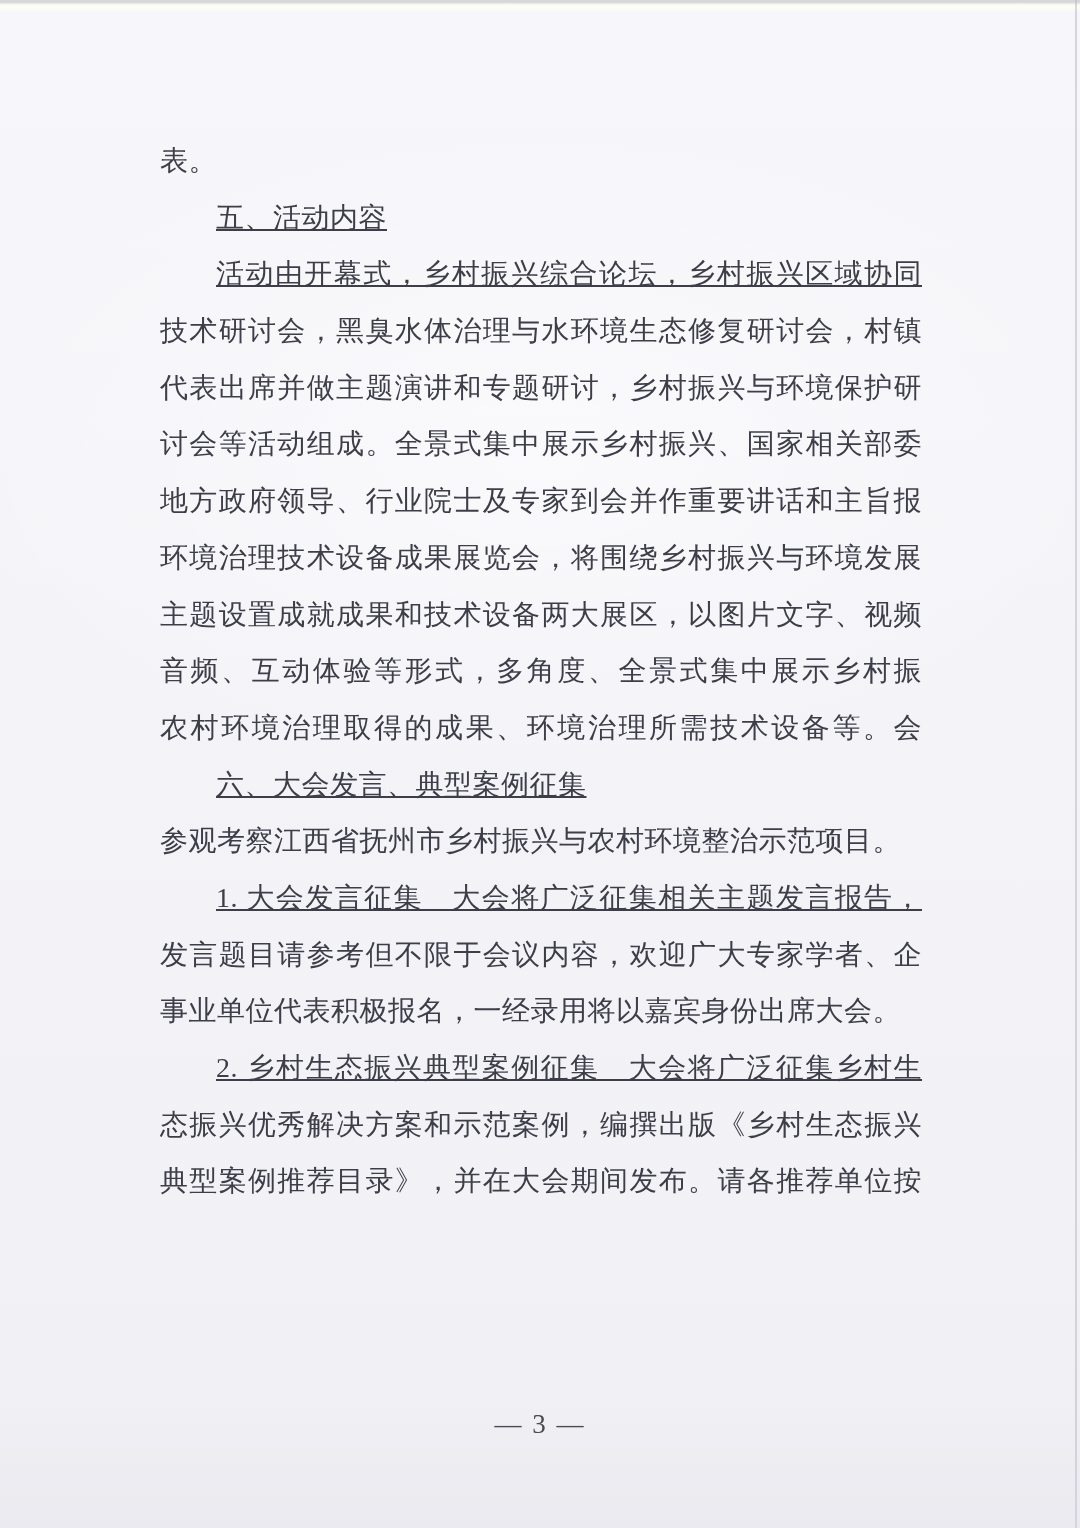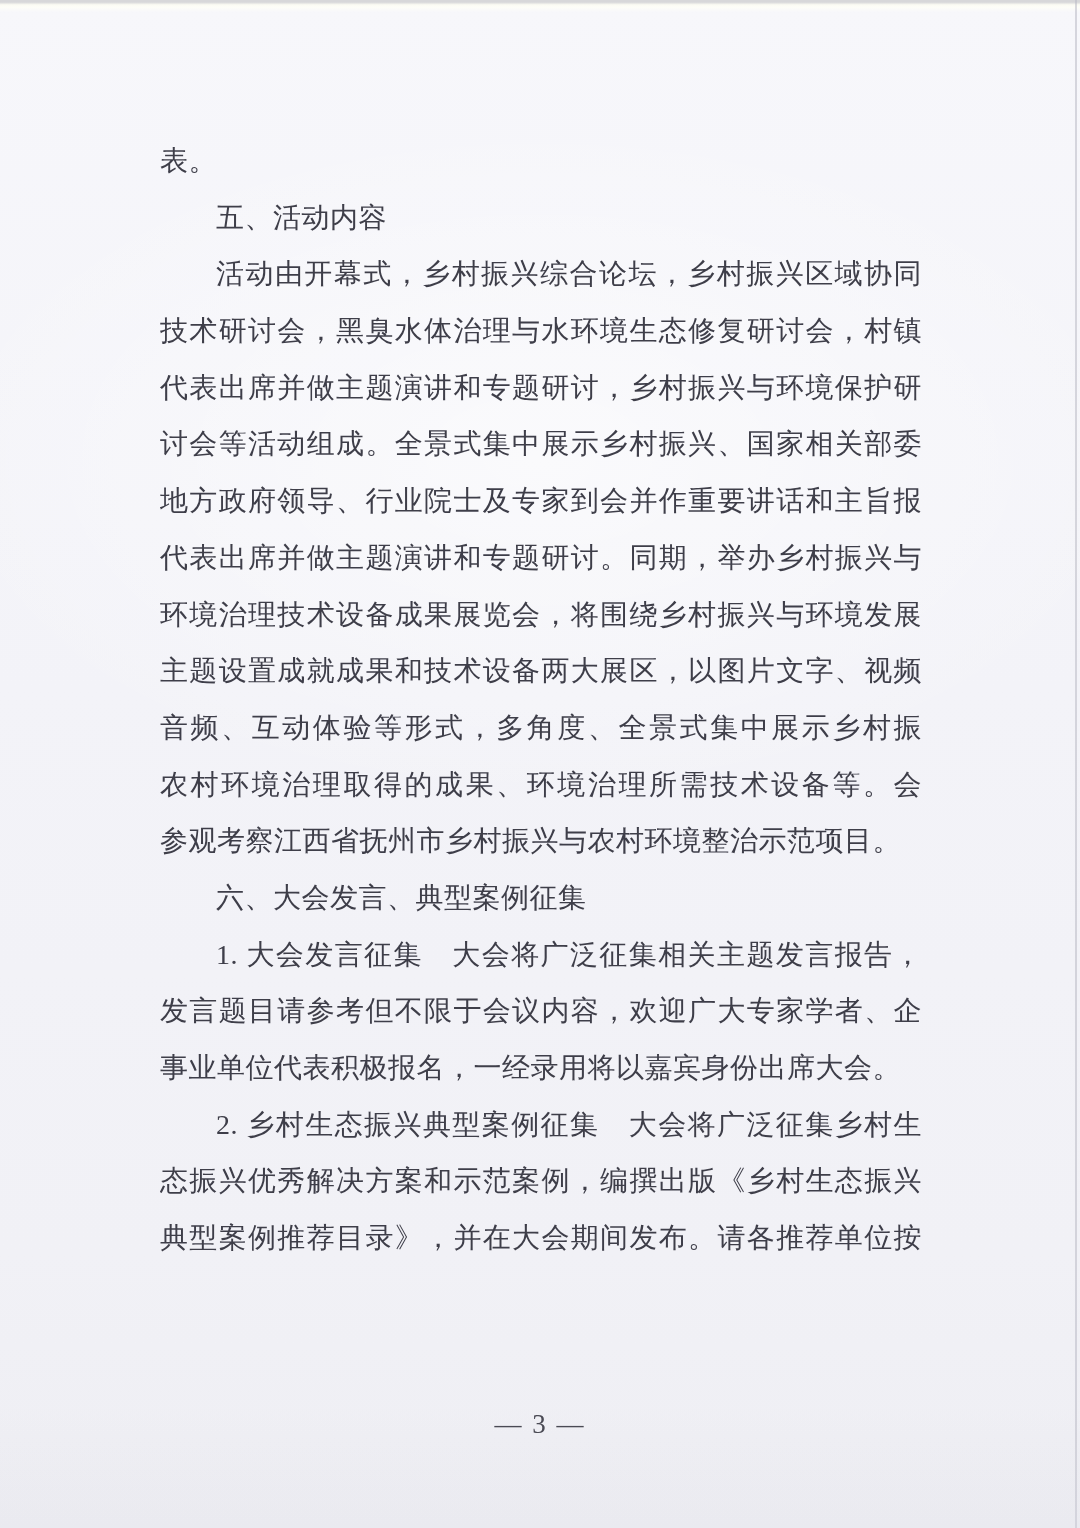--- a/index.html
+++ b/index.html
@@ -59,20 +59,21 @@
     overflow: hidden;
     text-align: left;
   }
   .line.just {
     text-align: justify;
     text-align-last: justify;
     text-justify: inter-character;
   }
   .line.indent {
     text-indent: 2em;
+    text-decoration: underline;
   }
   .page-number {
     position: absolute;
     left: 0;
     right: 0;
     top: 1402px;
     height: 44px;
     line-height: 44px;
     text-align: center;
     font-size: 27px;
@@ -90,27 +91,26 @@
   <div class="scan-bottom-shade"></div>
 
   <div class="text-block">
     <div class="line">表。</div>
     <div class="line indent">五、活动内容</div>
     <div class="line indent just">活动由开幕式，乡村振兴综合论坛，乡村振兴区域协同</div>
     <div class="line just">技术研讨会，黑臭水体治理与水环境生态修复研讨会，村镇</div>
     <div class="line just">代表出席并做主题演讲和专题研讨，乡村振兴与环境保护研</div>
     <div class="line just">讨会等活动组成。全景式集中展示乡村振兴、国家相关部委及</div>
     <div class="line just">地方政府领导、行业院士及专家到会并作重要讲话和主旨报</div>
-    <div class="line just">代表出席并做主题演讲和专题研讨。同期，举办乡村振兴与</div>
     <div class="line just">环境治理技术设备成果展览会，将围绕乡村振兴与环境发展</div>
     <div class="line just">主题设置成就成果和技术设备两大展区，以图片文字、视频</div>
     <div class="line just">音频、互动体验等形式，多角度、全景式集中展示乡村振兴、</div>
     <div class="line just">农村环境治理取得的成果、环境治理所需技术设备等。会后，</div>
+    <div class="line indent">六、大会发言、典型案例征集</div>
     <div class="line">参观考察江西省抚州市乡村振兴与农村环境整治示范项目。</div>
-    <div class="line indent">六、大会发言、典型案例征集</div>
     <div class="line indent just">1. 大会发言征集　大会将广泛征集相关主题发言报告，</div>
     <div class="line just">发言题目请参考但不限于会议内容，欢迎广大专家学者、企</div>
     <div class="line">事业单位代表积极报名，一经录用将以嘉宾身份出席大会。</div>
     <div class="line indent just">2. 乡村生态振兴典型案例征集　大会将广泛征集乡村生</div>
     <div class="line just">态振兴优秀解决方案和示范案例，编撰出版《乡村生态振兴</div>
     <div class="line just">典型案例推荐目录》，并在大会期间发布。请各推荐单位按</div>
   </div>
 
   <div class="page-number">— 3 —</div>
 

